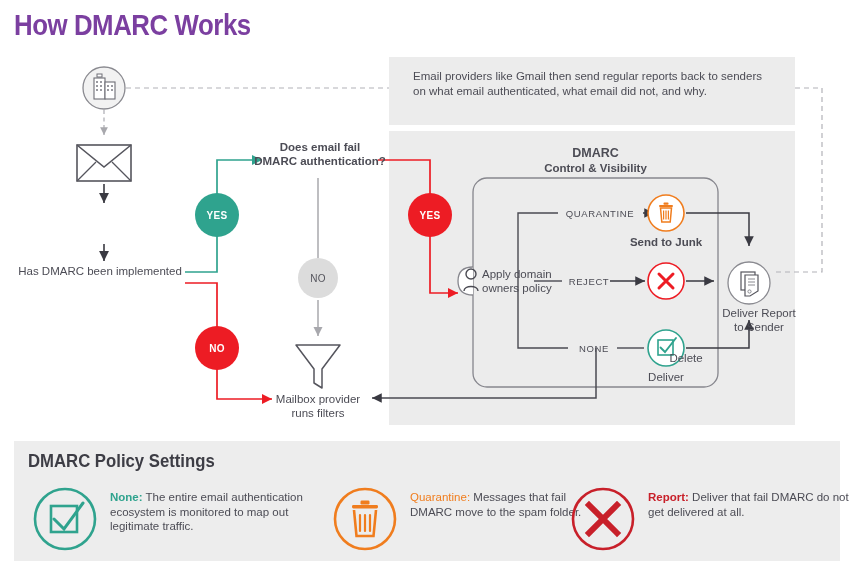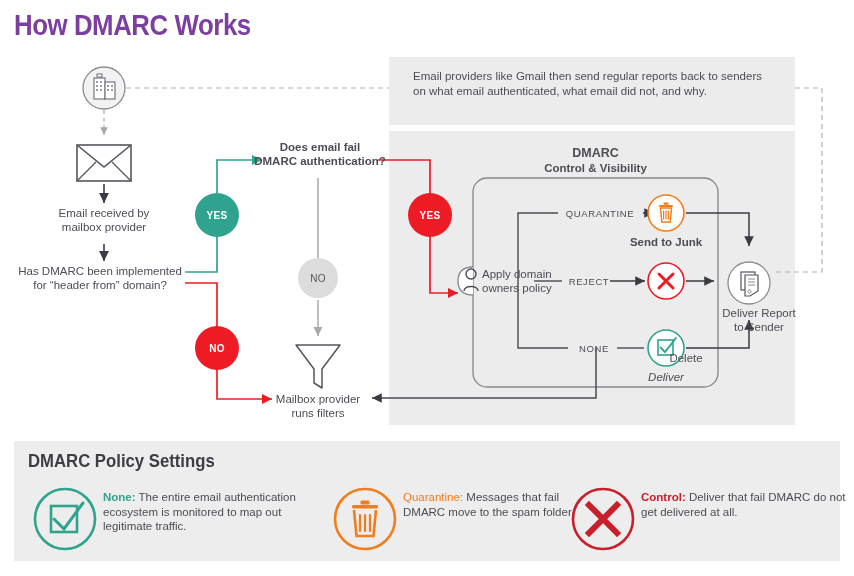--- a/index.html
+++ b/index.html
@@ -21,21 +21,21 @@
   
   .badge{border-radius:50%;display:flex;align-items:center;justify-content:center;
          color:#fff;font-size:10px;font-weight:bold;letter-spacing:.3px;}
   .badge-yes-teal{width:44px;height:44px;background:#2fa38e;}
   .badge-yes-red{width:44px;height:44px;background:#ed1c24;}
   .badge-no-red{width:44px;height:44px;background:#ed1c24;}
   .badge-no-gray{width:40px;height:40px;background:#dcdcdc;color:#55555d;font-weight:normal;}
   
   #legend-title{left:28px;top:450px;font-weight:bold;font-size:19px;color:#3d3d45;
                 transform:scaleX(0.88);transform-origin:left top;white-space:nowrap;}
-  .legend-item{position:absolute;top:486px;display:flex;align-items:flex-start;gap:5px;}
+  .legend-item{position:absolute;top:486px;display:flex;align-items:flex-start;gap:12px;}
   .legend-txt{width:196px;font-size:11.5px;line-height:14.5px;color:#4c4c55;padding-top:4px;}
   .lbl-none{color:#2fa38e;font-weight:bold;}
   .lbl-quar{color:#f07d1e;font-weight:normal;}
   .lbl-rej{color:#c8202a;font-weight:bold;}
   .dmarc-cap{font-size:11.5px;font-weight:bold;color:#4c4c55;text-align:center;line-height:14px;}
   .edge-lbl{font-size:9.5px;letter-spacing:.6px;fill:#4c4c55;font-family:"Liberation Sans",sans-serif;}
 </style>
 </head>
 <body>
 
@@ -165,28 +165,23 @@
       <path d="M745,275 L758,275 L758,291 L750,296 L745,296 Z" fill="#fff" stroke="#55555d" stroke-width="1.2"></path>
       <path d="M748,279 h7 M748,282 h7 M748,285 h7" stroke="#8a8a90" stroke-width="1"></path>
       <circle cx="749.5" cy="291.5" r="1.6" fill="none" stroke="#8a8a90" stroke-width="1"></circle>
     </g>
 
     <path d="M596,348 L596,398 L372,398" stroke="#4a4a52" stroke-width="1.5" fill="none" marker-end="url(#ar-black)"></path>
   </svg>
 
   <div class="abs ntext" style="left:389px;top:69px;width:406px;text-align:left;padding:0 24px;box-sizing:border-box;line-height:15px;">Email providers like Gmail then send regular reports back to senders on what email authenticated, what email did not, and why.</div>
 
-  <div class="abs ntext" style="left:24px;top:206px;width:160px;">
-    <div>Email received by</div>
-    <div>mailbox provider</div>
-  </div>
 
   <div class="abs ntext" style="left:14px;top:264px;width:172px;">
     <div>Has DMARC been implemented</div>
-    <div>for “header from” domain?</div>
   </div>
 
   <div class="abs ntext" style="left:250px;top:140px;width:140px;font-weight:bold;">
     <div>Does email fail</div>
     <div>DMARC authentication?</div>
   </div>
 
   <div class="abs ntext" style="left:258px;top:392px;width:120px;">
     <div>Mailbox provider</div>
     <div>runs filters</div>
@@ -200,21 +195,21 @@
   <div class="abs dmarc-cap" style="left:492px;top:146px;width:207px;font-size:12.5px;">DMARC</div>
   <div class="abs dmarc-cap" style="left:492px;top:161px;width:207px;">Control &amp; Visibility</div>
 
   <div class="abs ntext" style="left:482px;top:267px;width:92px;text-align:left;">
     <div>Apply domain</div>
     <div>owners policy</div>
   </div>
 
   <div class="abs ntext" style="left:616px;top:235px;width:100px;font-weight:bold;">Send to Junk</div>
   <div class="abs ntext" style="left:636px;top:303px;width:100px;margin-top:48px;">Delete</div>
-  <div class="abs ntext" style="left:616px;top:370px;width:100px;font-style:italic;">Deliver</div>
+  <div class="abs ntext" style="left:616px;top:370px;width:100px;">Deliver</div>
 
   <div class="abs ntext" style="left:711px;top:306px;width:96px;">
     <div>Deliver Report</div>
     <div>to Sender</div>
   </div>
 
   <div class="abs panel" id="panel-legend"></div>
   <div class="abs" id="legend-title">DMARC Policy Settings</div>
 
   <div class="legend-item" style="left:32px;">
@@ -235,16 +230,16 @@
       <path d="M28,29 L28,45 M33,29 L33,45 M38,29 L38,45" stroke="#f07d1e" stroke-width="2.2" stroke-linecap="round"></path>
     </svg>
     <div class="legend-txt"><span class="lbl-quar">Quarantine:</span><span> Messages that fail DMARC move to the spam folder.</span></div>
   </div>
 
   <div class="legend-item" style="left:570px;">
     <svg width="66" height="66" viewBox="0 0 66 66">
       <circle cx="33" cy="33" r="30" fill="none" stroke="#c8202a" stroke-width="2.6"></circle>
       <path d="M19,19 L47,47 M47,19 L19,47" stroke="#c8202a" stroke-width="6" stroke-linecap="square"></path>
     </svg>
-    <div class="legend-txt" style="width:210px;"><span class="lbl-rej">Control:</span><span> Deliver that fail DMARC do not get delivered at all.</span></div>
+    <div class="legend-txt" style="width:210px;"><span class="lbl-rej">Report:</span><span> Deliver that fail DMARC do not get delivered at all.</span></div>
   </div>
 
 </div>
 
 </body></html>

